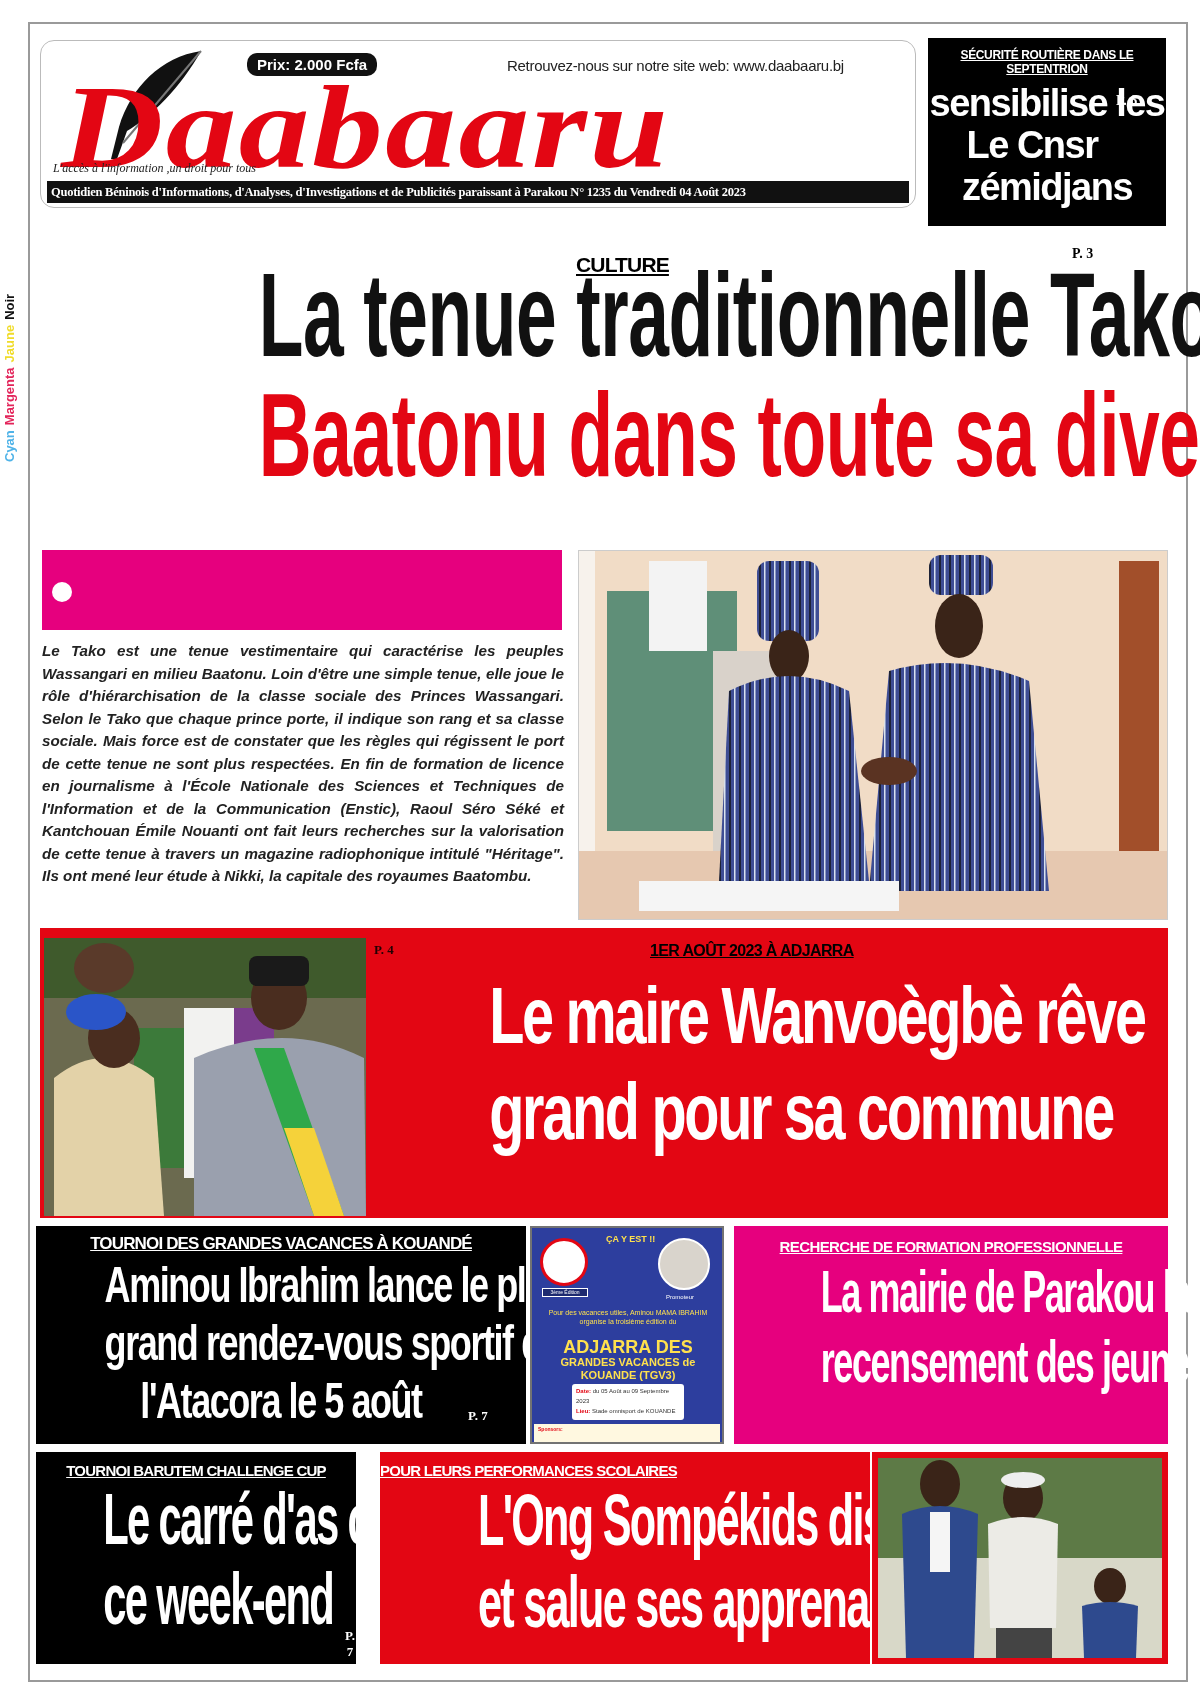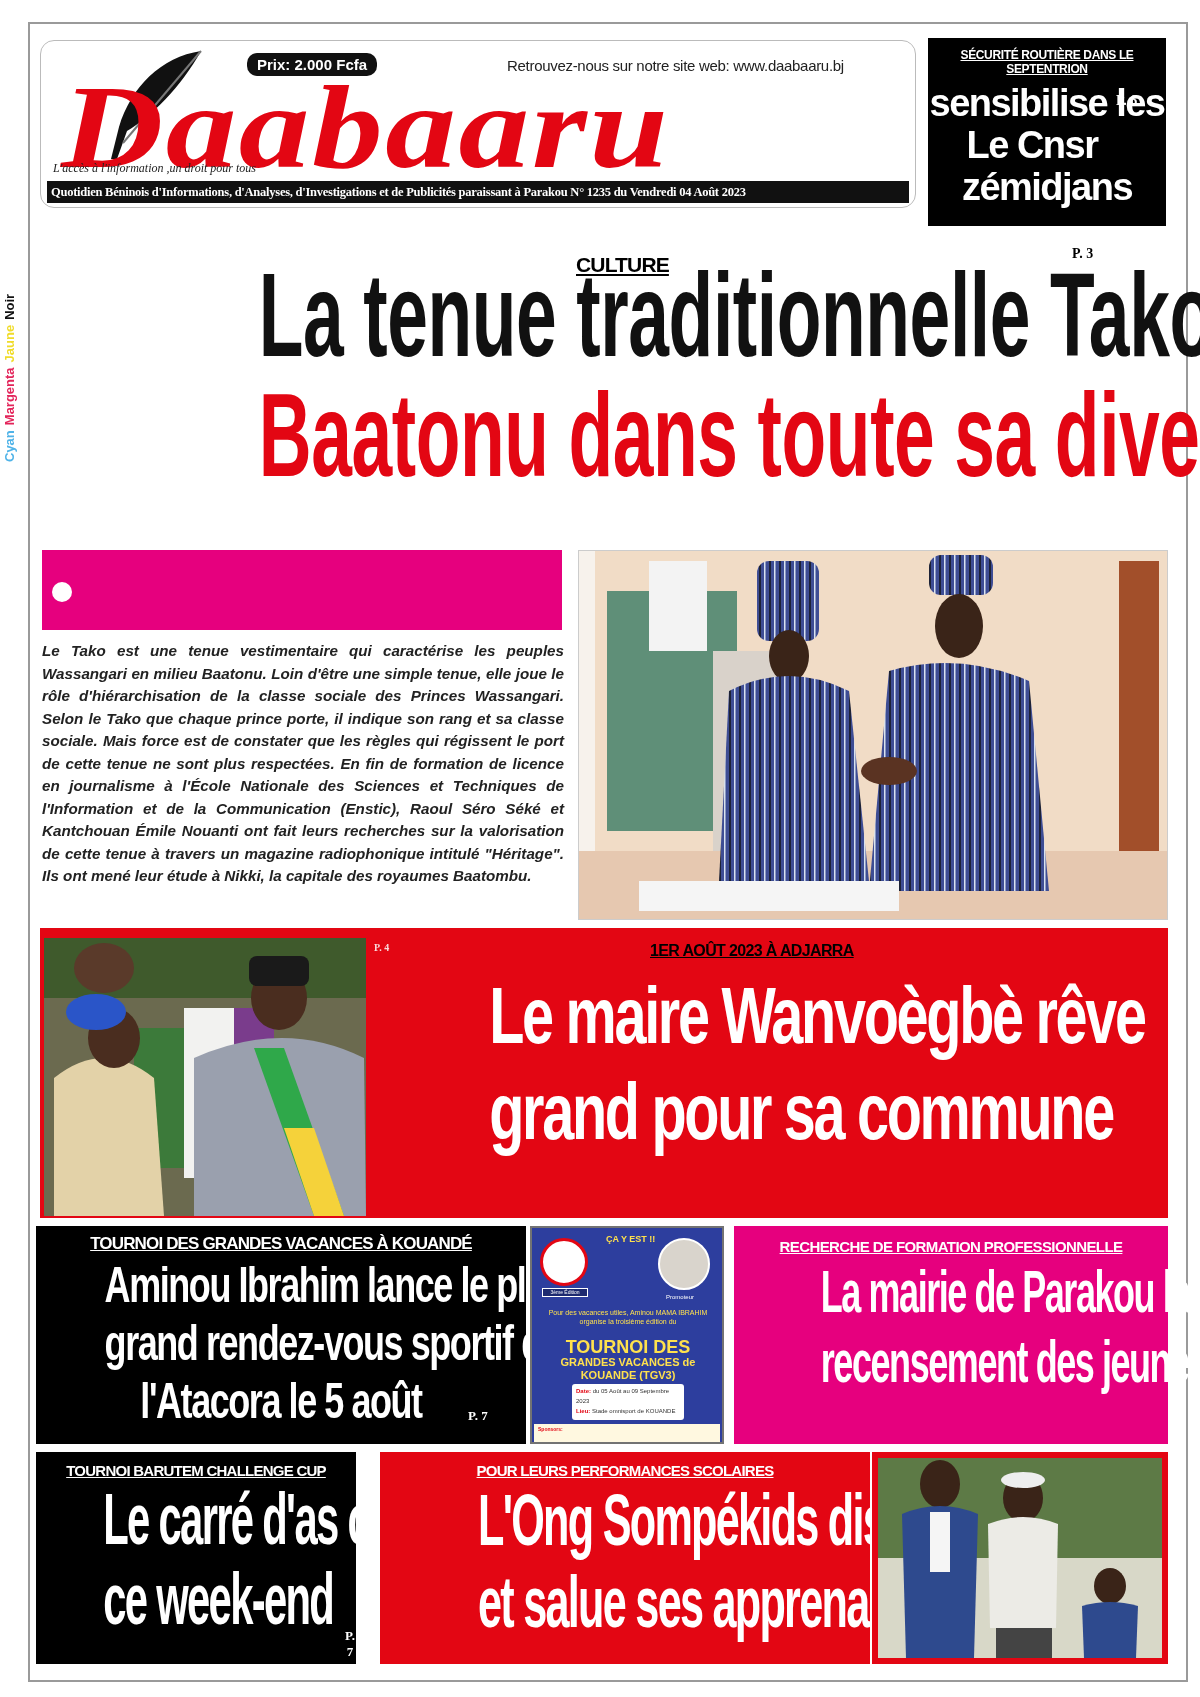--- a/index.html
+++ b/index.html
@@ -43,21 +43,21 @@
   
   #tako-sub { left: 42px; top: 550px; width: 520px; height: 80px; background: #e6007e; color: #fff; }
   #tako-sub .dot { position: absolute; left: 10px; top: 32px; width: 20px; height: 20px; border-radius: 50%; background: #fff; }
   #tako-sub .txt { position: absolute; left: 44px; top: 6px; font-size: 23px; font-weight: 700; line-height: 34px; letter-spacing: -0.02em; }
   #tako-body { left: 42px; top: 640px; width: 522px; font-size: 15.2px; font-style: italic; font-weight: 700; line-height: 22.5px; text-align: justify; color: #222; }
   #tako-photo { left: 578px; top: 550px; width: 590px; height: 370px; overflow: hidden; background: #eed9c4; border: 1px solid #ccc; }
 
   
   #mayor { left: 40px; top: 928px; width: 1128px; height: 290px; background: #e30613; }
   #mayor-photo { position: absolute; left: 4px; top: 10px; width: 322px; height: 278px; overflow: hidden; background: #3c5a2a; }
-  #mayor .pg { position: absolute; left: 334px; top: 14px; color: #ffffff; font-family: "Liberation Serif", serif; font-weight: 700; font-size: 10px; opacity: .85; }
+  #mayor .pg { position: absolute; left: 334px; top: 14px; color: #000000; font-family: "Liberation Serif", serif; font-weight: 700; font-size: 13px; opacity: .85; }
   #mayor .kicker { position: absolute; left: 610px; top: 14px; color: #000000; font-size: 16px; font-weight: 700; text-decoration: underline; text-align: center; }
   #mayor .title { position: absolute; left: 340px; top: 40px; width: 780px; text-align: center; color: #fff; font-size: 80px; line-height: 96px; }
   #mayor .title span { display: block; transform: scaleX(0.72); white-space: nowrap; }
 
   
   #aminou { left: 36px; top: 1226px; width: 490px; height: 218px; background: #000; color: #fff; text-align: center; }
   #aminou .kicker { font-size: 17px; font-weight: 700; text-decoration: underline; margin-top: 8px; letter-spacing: -0.05em; }
   #aminou .title { font-size: 50px; line-height: 58px; margin-top: 2px; }
   #aminou .title span { display: block; transform: scaleX(0.72); white-space: nowrap; }
   #aminou .pg { position: absolute; left: 432px; top: 182px; font-family: "Liberation Serif", serif; font-weight: 700; font-size: 13px; }
@@ -83,21 +83,21 @@
   #parakou .title { font-size: 60px; line-height: 70px; margin-top: 2px; }
   #parakou .title span { display: block; transform: scaleX(0.6); white-space: nowrap; }
 
   
   #barutem { left: 36px; top: 1452px; width: 320px; height: 212px; background: #000; color: #fff; text-align: center; }
   #barutem .kicker { font-size: 15px; font-weight: 700; text-decoration: underline; margin-top: 10px; letter-spacing: -0.05em; }
   #barutem .title { font-size: 72px; line-height: 80px; margin-top: 0px; }
   #barutem .title span { display: block; transform: scaleX(0.58); white-space: nowrap; }
   #barutem .pg { position: absolute; left: 308px; top: 176px; font-family: "Liberation Serif", serif; font-weight: 700; font-size: 13px; }
 
-  #sompe { left: 380px; top: 1452px; width: 490px; height: 212px; background: #e30613; color: #fff; text-align: center; }
+  #sompe { left: 380px; top: 1452px; width: 490px; height: 212px; background: #e30613; color: #fff; text-align: left; }
   #sompe .kicker { font-size: 15px; font-weight: 700; text-decoration: underline; margin-top: 10px; letter-spacing: -0.05em; }
   #sompe .title { font-size: 72px; line-height: 82px; }
   #sompe .title span { display: block; transform: scaleX(0.6); white-space: nowrap; }
   #sompe-photo { left: 872px; top: 1452px; width: 296px; height: 212px; background: #e30613; padding: 6px; }
   #sompe-photo .inner { width: 100%; height: 100%; overflow: hidden; background: #c9d3b5; }
 </style>
 </head>
 <body>
 
 <div id="frame" class="abs"></div>
@@ -208,21 +208,21 @@
   <div class="pg">P. 7</div>
 </div>
 
 <div id="poster" class="abs">
   <div class="logo"></div>
   <div class="badge">3ème Édition</div>
   <div class="top">ÇA Y EST !!</div>
   <div class="pres"></div>
   <div class="prescap">Promoteur</div>
   <div class="intro">Pour des vacances utiles, Aminou MAMA IBRAHIM organise la troisième édition du</div>
-  <div class="big">TOURNOI DES</div>
+  <div class="big">ADJARRA DES</div>
   <div class="big2">GRANDES VACANCES de KOUANDE (TGV3)</div>
   <div class="info">
     <div><b>Date:</b> <span>du 05 Août au 09 Septembre 2023</span></div>
     <div><b>Lieu:</b> <span>Stade omnisport de KOUANDE</span></div>
   </div>
   <div class="spons"><b>Sponsors:</b></div>
 </div>
 
 <div id="parakou" class="abs">
   <div class="kicker cond">RECHERCHE DE FORMATION PROFESSIONNELLE</div>

